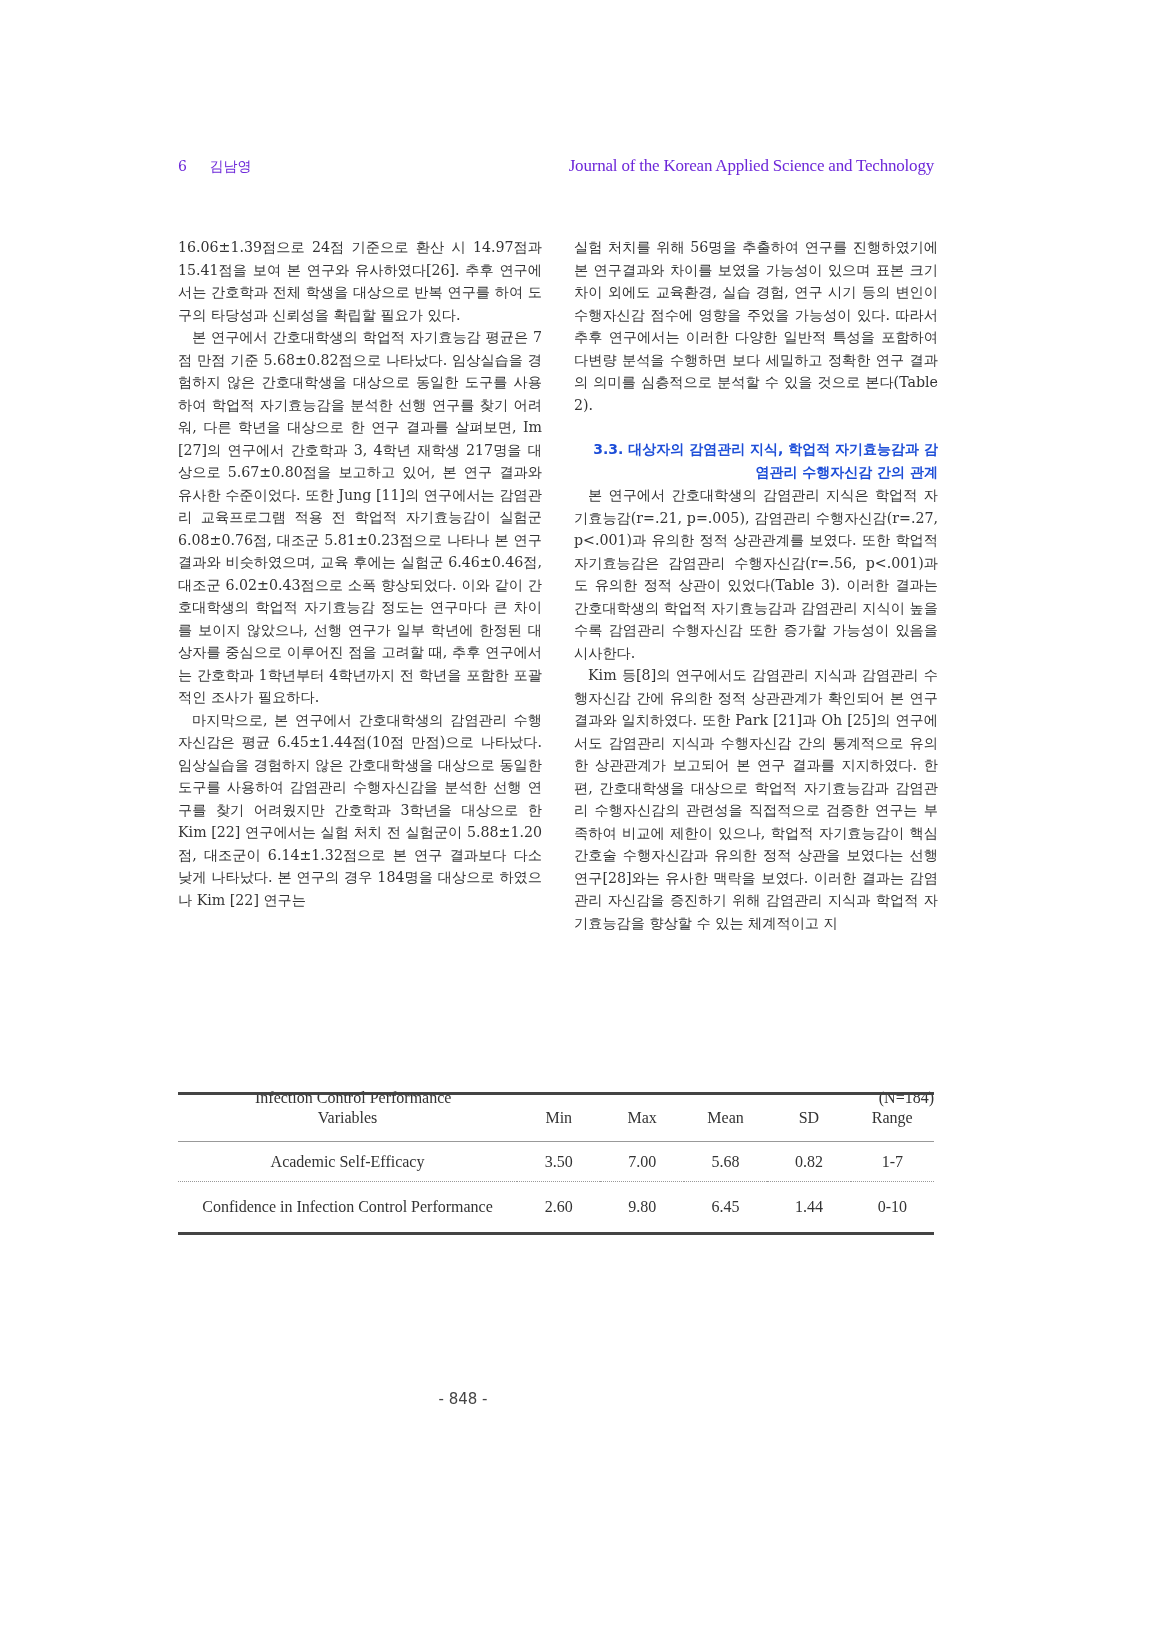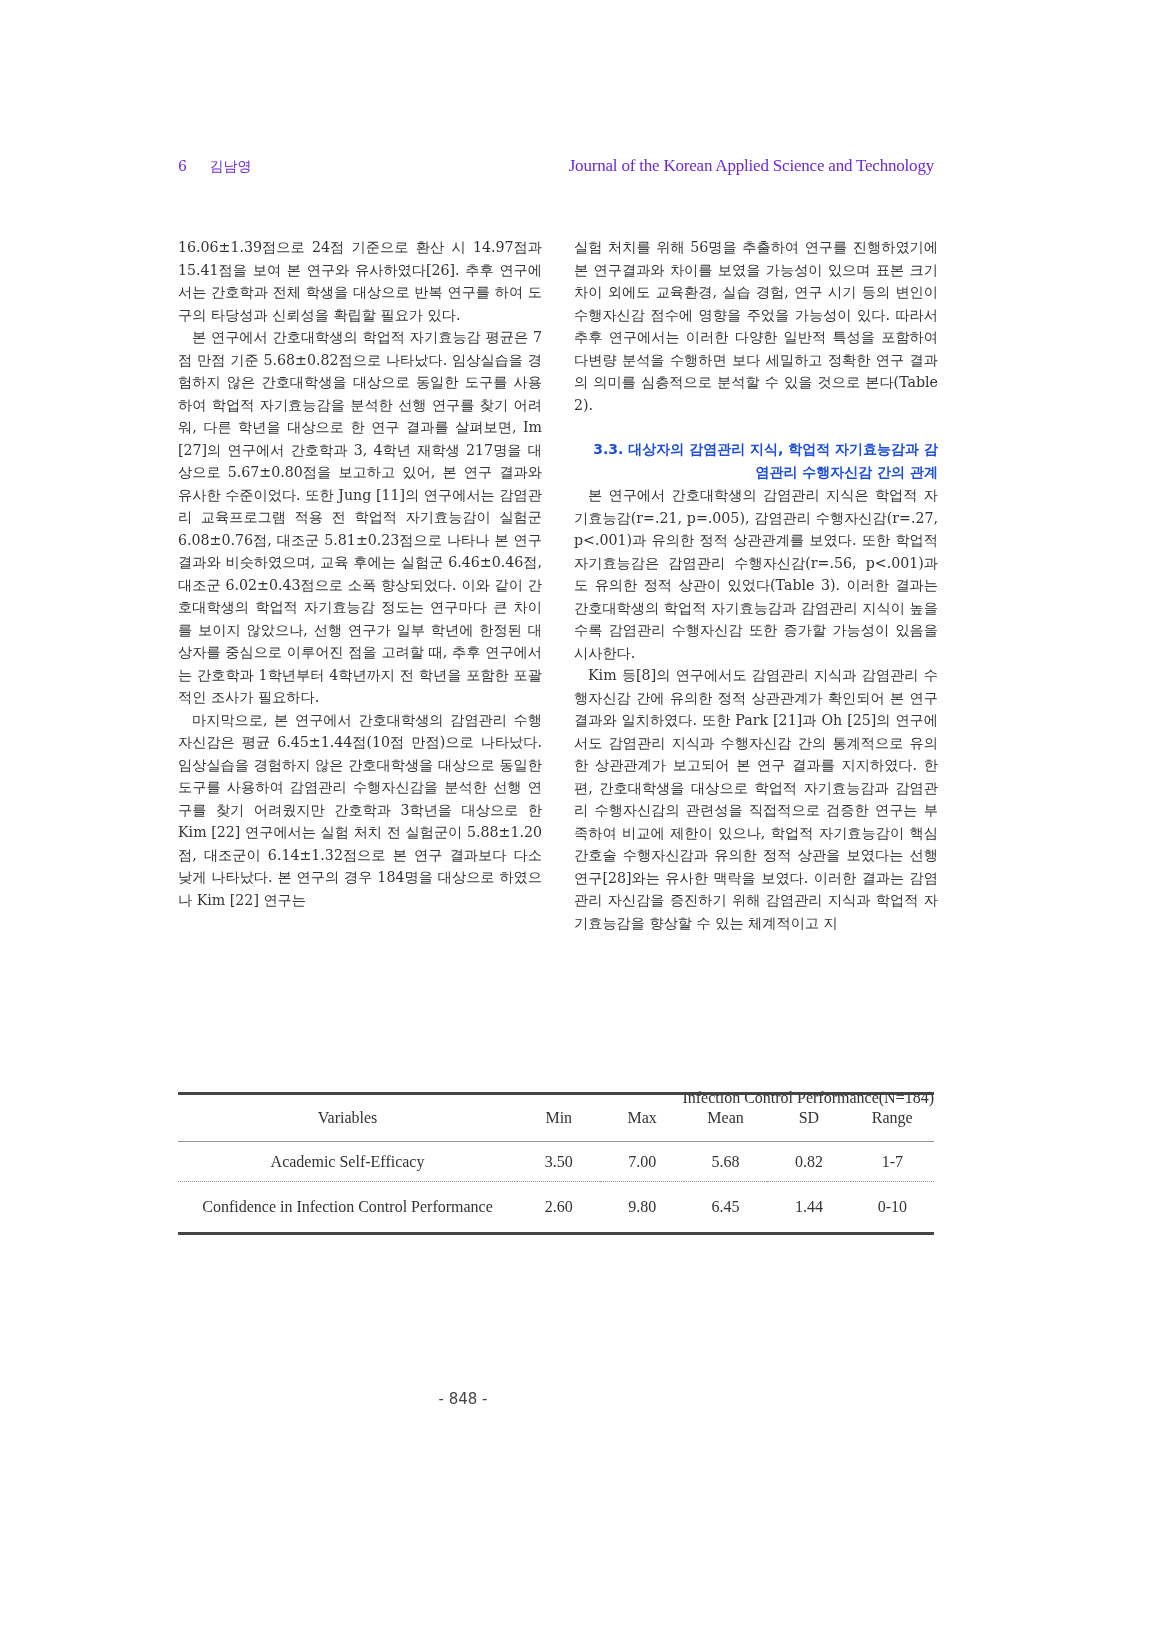--- a/index.html
+++ b/index.html
@@ -28,21 +28,21 @@
   .section-heading {
     margin: 22px 0 0 12px; font-family: "DejaVu Sans", sans-serif; font-weight: bold;
     font-size: 14px; line-height: 23px; color: #1d4ed8;
     padding-left: 40px; text-indent: -40px; text-align: right;
   }
 
   .table-caption {
     position: absolute; top: 1087px; left: 178px; width: 756px;
     font-family: "Liberation Serif", serif; font-size: 16px; line-height: 22px; color: #333;
   }
-  .table-caption .line2 { display: flex; justify-content: flex-end; padding-left: 77px; }
+  .table-caption .line2 { display: flex; justify-content: space-between; padding-left: 77px; }
 
   .data-table {
     position: absolute; top: 1092px; left: 178px; width: 756px;
     border-collapse: collapse;
     font-family: "Liberation Serif", serif; font-size: 16px; color: #333;
     border-top: 3px solid #444; border-bottom: 3px solid #444;
   }
   .data-table th, .data-table td { text-align: center; font-weight: normal; padding: 0; }
   .data-table thead th { height: 46px; border-bottom: 1px solid #999; }
   .data-table tbody tr { height: 40px; }

